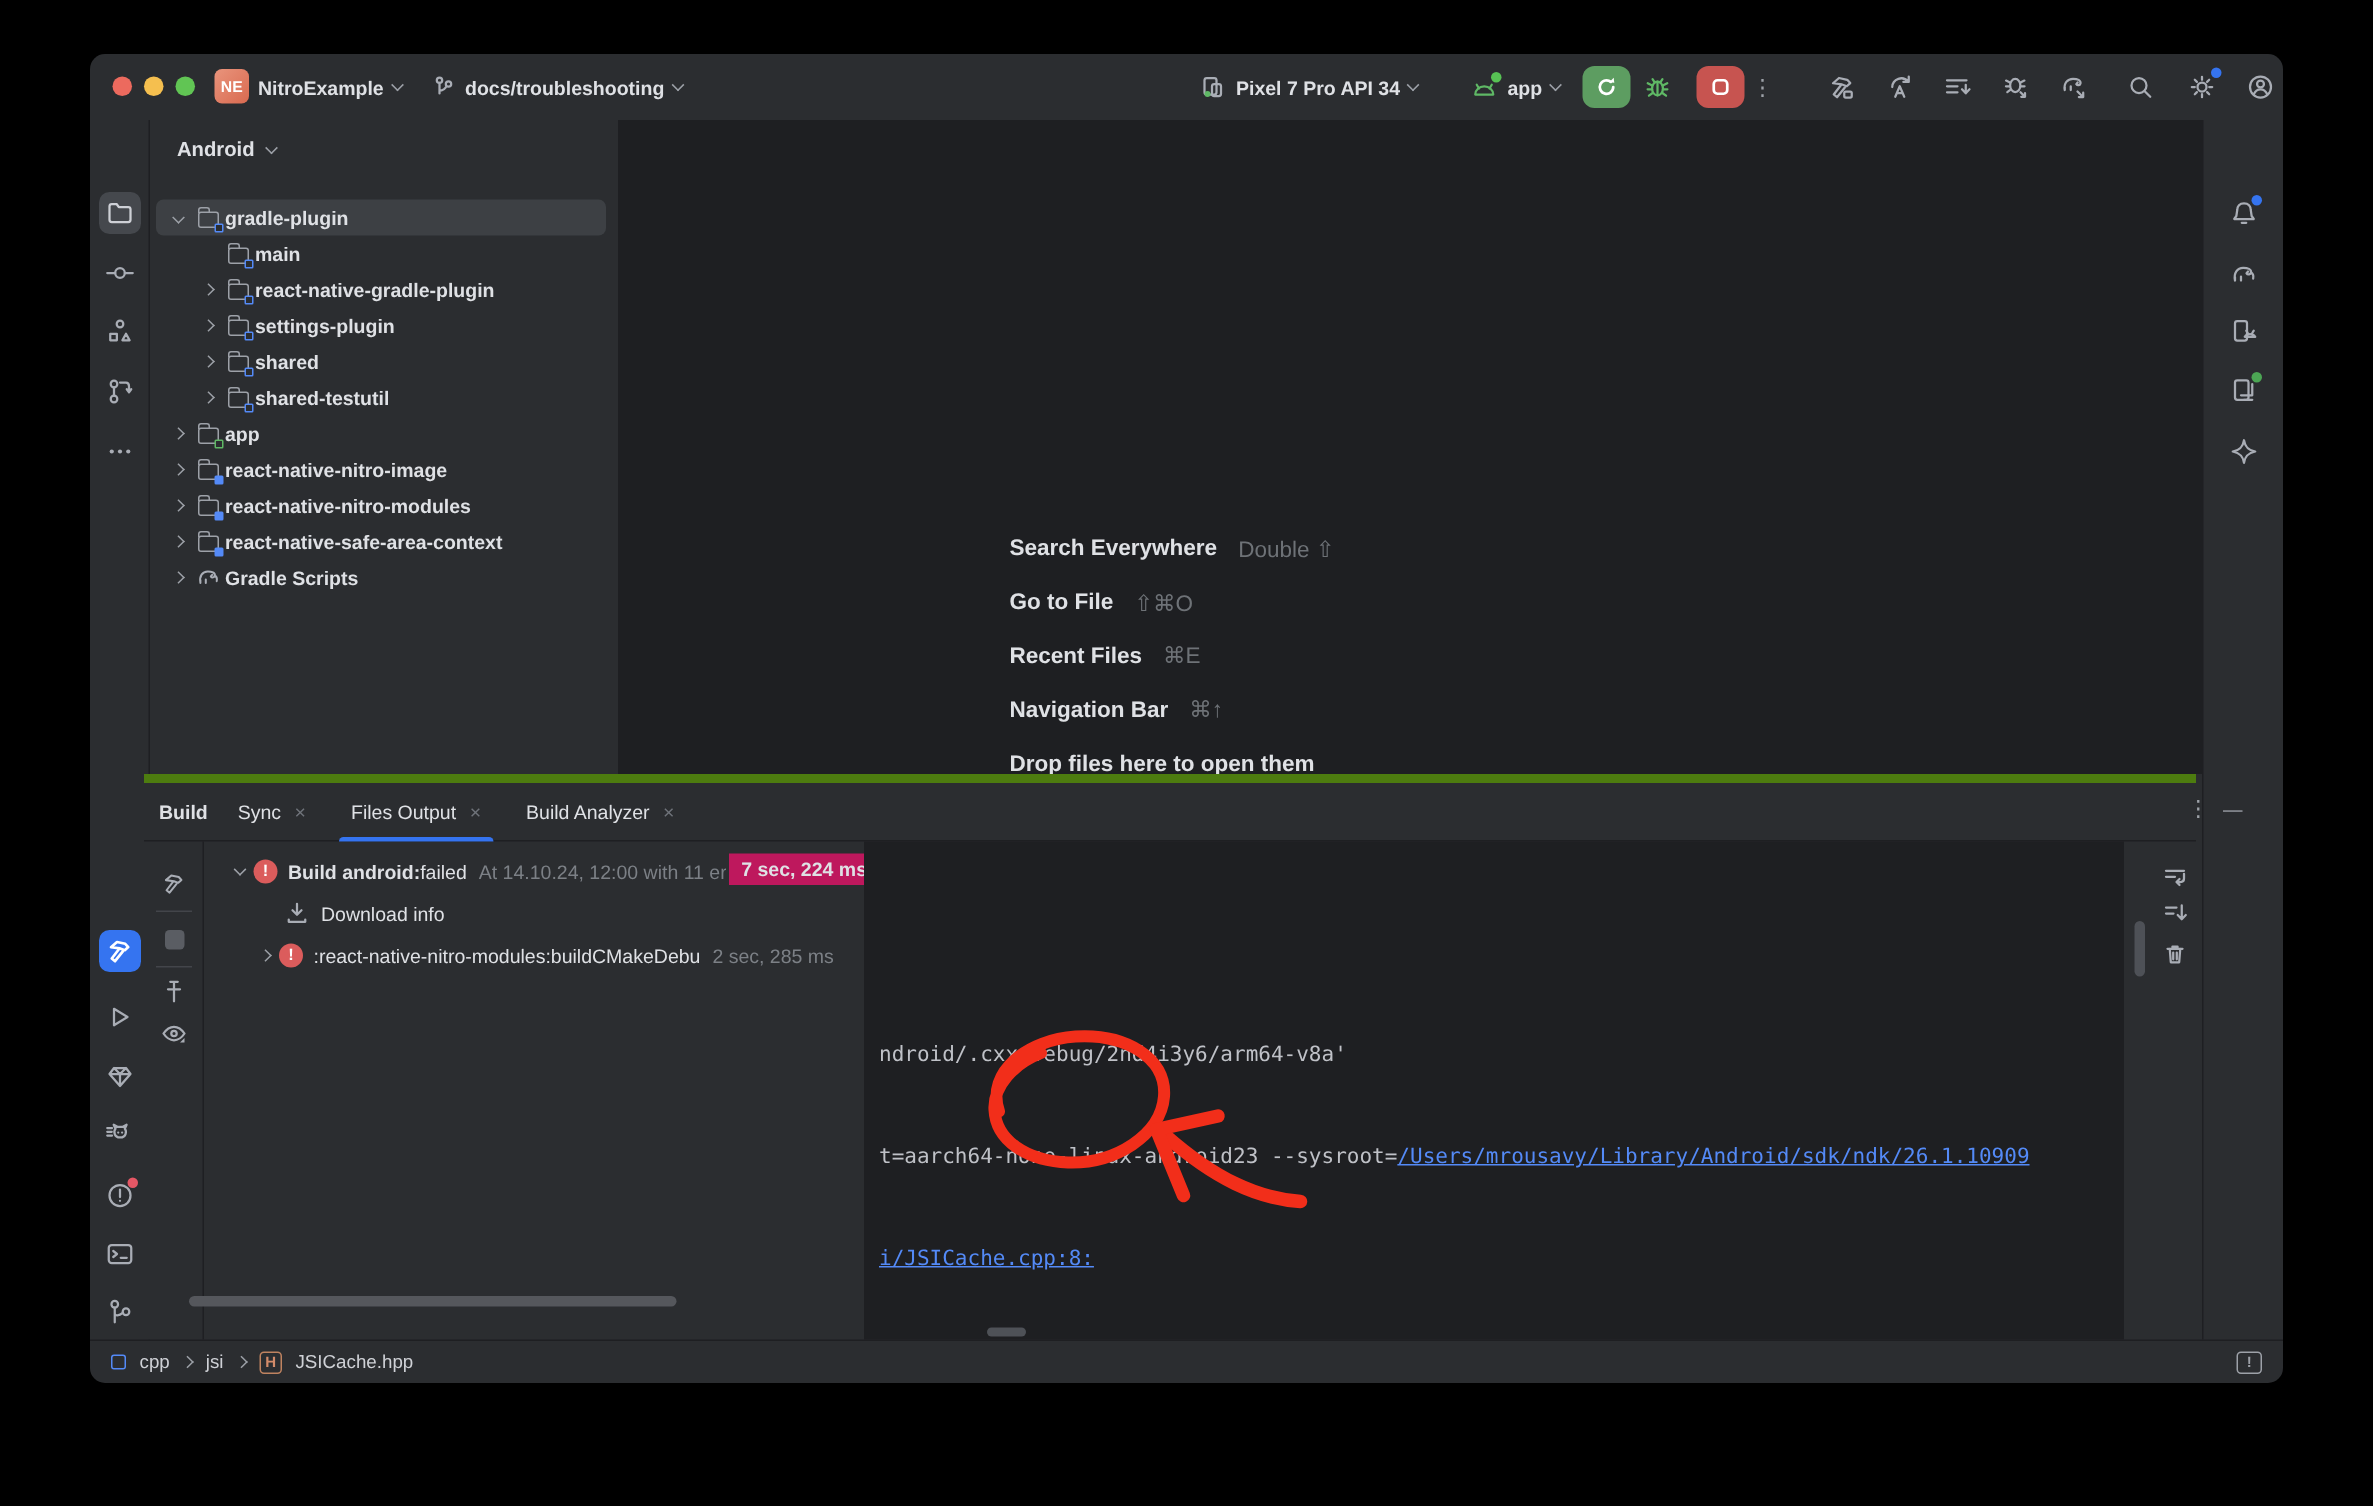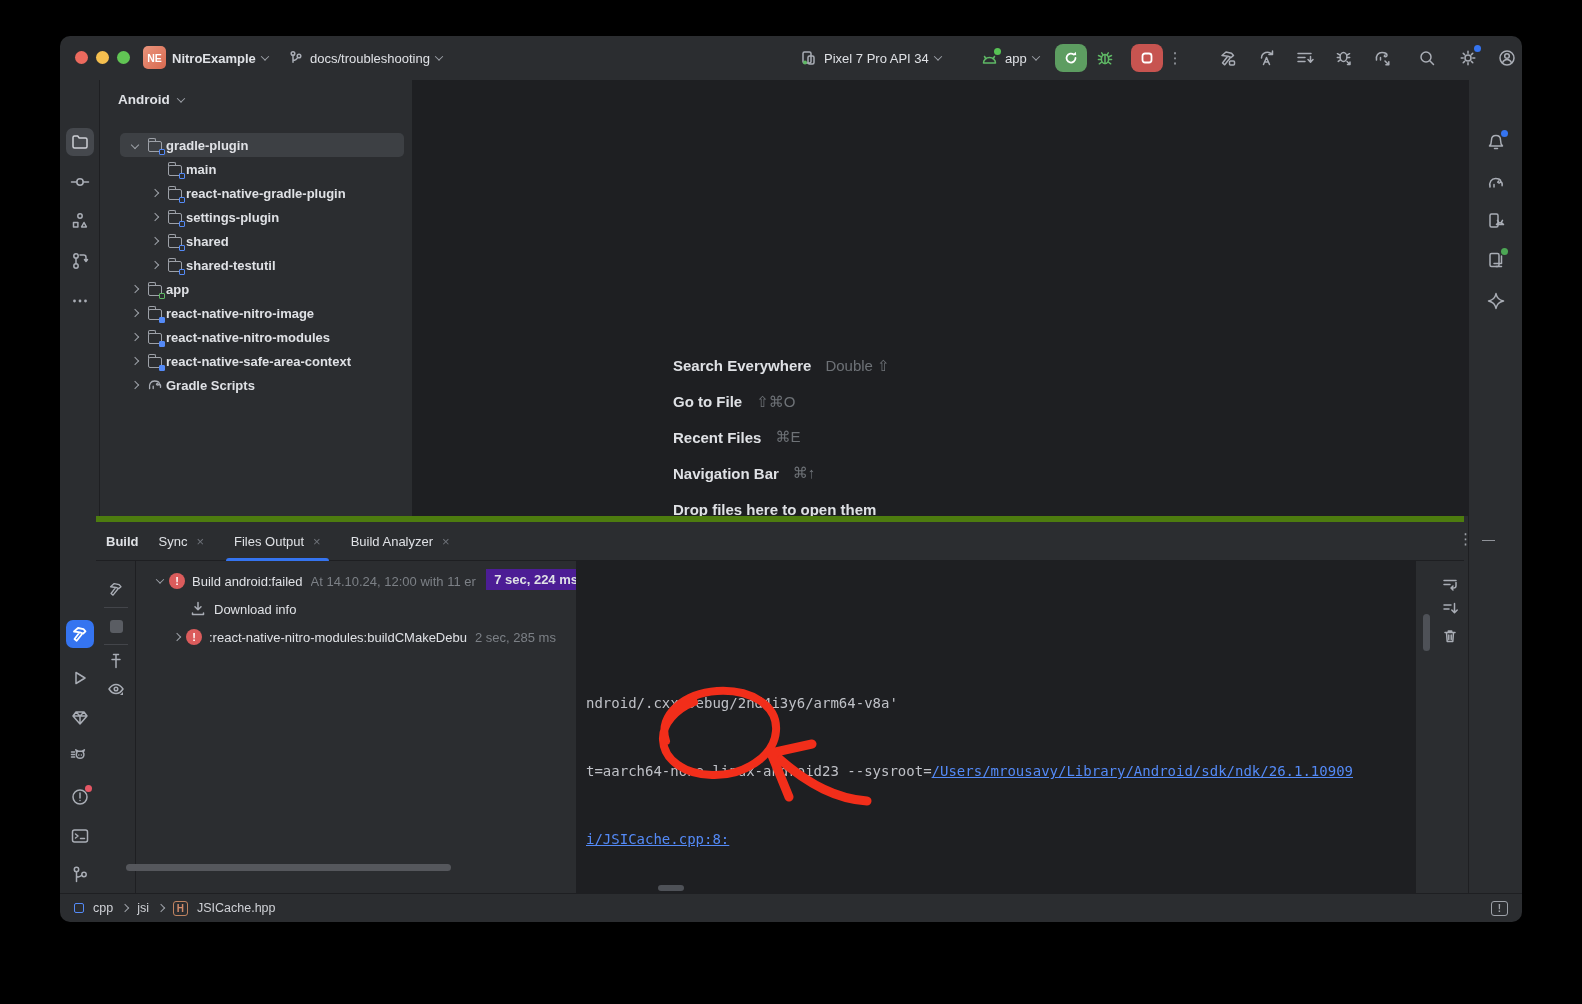--- a/index.html
+++ b/index.html
@@ -10,21 +10,21 @@
 
   
   .titlebar { position:absolute; left:0; top:0; right:0; height:44px; }
   .traffic { position:absolute; left:15px; top:15px; display:flex; gap:8px; }
   .traffic span { width:13px; height:13px; border-radius:50%; display:block; }
   .t-close{background:#ec6a5e}.t-min{background:#f5bf4f}.t-max{background:#61c554}
   .proj-badge { position:absolute; left:83px; top:10px; width:23px; height:23px; border-radius:5px;
     background:linear-gradient(135deg,#e9947c,#d96a50); color:#fff; font-weight:bold; font-size:10.5px;
     display:flex; align-items:center; justify-content:center; }
   .tb-text { position:absolute; top:0; height:44px; display:flex; align-items:center; gap:6px; font-weight:600; }
-  .tb-text.dim { font-weight:400; }
+  .tb-text.dim { font-weight:700; }
   .chev { display:inline-block; width:6px; height:6px; border-right:1.6px solid #9da1a8;
     border-bottom:1.6px solid #9da1a8; }
   .chev.down { transform:rotate(45deg) translate(-1px,-1px); }
   .chev.right { transform:rotate(-45deg); }
   .runbtn { position:absolute; top:8px; width:32px; height:28px; border-radius:8px;
     display:flex; align-items:center; justify-content:center; }
   .run-green { background:#5d9d61; }
   .stop-red { background:#c75450; }
   .icon-btn { position:absolute; top:12px; width:20px; height:20px; display:flex;
     align-items:center; justify-content:center; }
@@ -43,21 +43,21 @@
     border-left:1px solid #1e1f22; }
   .strip-btn { position:absolute; width:28px; height:28px; border-radius:7px;
     display:flex; align-items:center; justify-content:center; }
   .strip-btn.sel { background:#45484d; }
   .strip-btn.active-blue { background:#3574f0; }
 
   
   .project-panel { position:absolute; left:40px; top:44px; width:312px; height:436px; }
   .pp-header { position:absolute; left:18px; top:12px; display:flex; align-items:center; gap:8px;
     font-weight:700; font-size:13.5px; }
-  .ptree { position:absolute; left:20px; top:53px; right:8px; }
+  .ptree { position:absolute; left:4px; top:53px; right:8px; }
   .trow { height:24px; display:flex; align-items:center; border-radius:5px; padding-right:6px; }
   .trow[data-selected="true"] { background:#3d4044; }
   .trow[data-indent="0"] { padding-left:6px; }
   .trow[data-indent="1"] { padding-left:26px; }
   .chev-slot { width:18px; display:flex; align-items:center; justify-content:center; flex:0 0 18px; }
   .trow[data-chevron="expanded"] .chev-slot span { transform:rotate(45deg); }
   .trow[data-chevron="collapsed"] .chev-slot span { transform:rotate(-45deg); }
   .tico { width:22px; flex:0 0 22px; display:none; align-items:center; justify-content:center; }
   .trow[data-icon="module"] .tico.i-module,
   .trow[data-icon="module-app"] .tico.i-module-app,
@@ -95,21 +95,21 @@
   .btools { position:absolute; left:0; top:39px; bottom:0; width:40px; border-right:1px solid #1e1f22; }
   .btool { position:absolute; left:10px; width:20px; height:20px; display:flex; align-items:center; justify-content:center; }
   .btool-divider { position:absolute; left:8px; width:24px; height:1px; background:#43454a; }
   .gray-square { width:13px; height:13px; border-radius:3px; background:#5a5d63; }
 
   .btree { position:absolute; left:30px; top:45px; width:450px; }
   .brow { height:28px; display:flex; align-items:center; position:relative; font-size:13px; }
   .err-ic { width:16px; height:16px; border-radius:50%; background:#db5c5c; color:#fff; font-size:11px;
     font-weight:bold; display:flex; align-items:center; justify-content:center; flex:0 0 16px; }
   .bdetail { color:#7c8086; margin-left:8px; white-space:nowrap; overflow:hidden; max-width:178px; }
-  .bdur1 { position:absolute; right:-10px; top:2px; background:#4c1d95; padding:3px 8px; font-weight:700; white-space:nowrap; }
+  .bdur1 { position:absolute; right:-10px; top:2px; background:#be185d; padding:3px 8px; font-weight:700; white-space:nowrap; }
   .bdur2 { color:#7c8086; margin-left:8px; white-space:nowrap; }
 
   .console { position:absolute; left:480px; top:39px; width:840px; bottom:0; background:#1e1f22; overflow:hidden; }
   .con-text { position:absolute; left:10px; top:86px; font-family:"DejaVu Sans Mono", monospace;
     font-size:14px; line-height:22.6px; color:#bfc1c7; white-space:pre; }
   .lnk { color:#548af7; text-decoration:underline; }
   .errhl { background:#2b5fb0; color:#fff; padding:1px 2px; }
   .con-hscroll { position:absolute; left:82px; bottom:2px; width:26px; height:6px; border-radius:3px; background:#4e5157; }
 
   .tree-hscroll { position:absolute; left:30px; top:342px; width:325px; height:7px; border-radius:4px; background:#55575c; }
@@ -575,21 +575,21 @@
         </svg>
       </div>
     </div>
 
     <div class="btree">
       <div class="brow" style="padding-left:25px">
         <span class="chev-slot">
             <span class="chev down"></span>
           </span>
         <span class="err-ic">!</span>
-        <span style="margin-left:7px; font-weight:400">Build android:</span>
+        <span style="margin-left:7px; font-weight:700">Build android:</span>
         <span> failed</span>
         <span class="bdetail">At 14.10.24, 12:00 with 11 er</span>
         <span class="bdur1">7 sec, 224 ms</span>
       </div>
       <div class="brow" style="padding-left:63px">
         <svg class="ic" width="18" height="18" viewBox="0 0 18 18">
           <path class="stroke" d="M9 2.5 v7 M6 6.8 l3 3 3-3 M3.5 13 v1.5 h11 V13"></path>
         </svg>
         <span style="margin-left:7px">Download info</span>
       </div>

